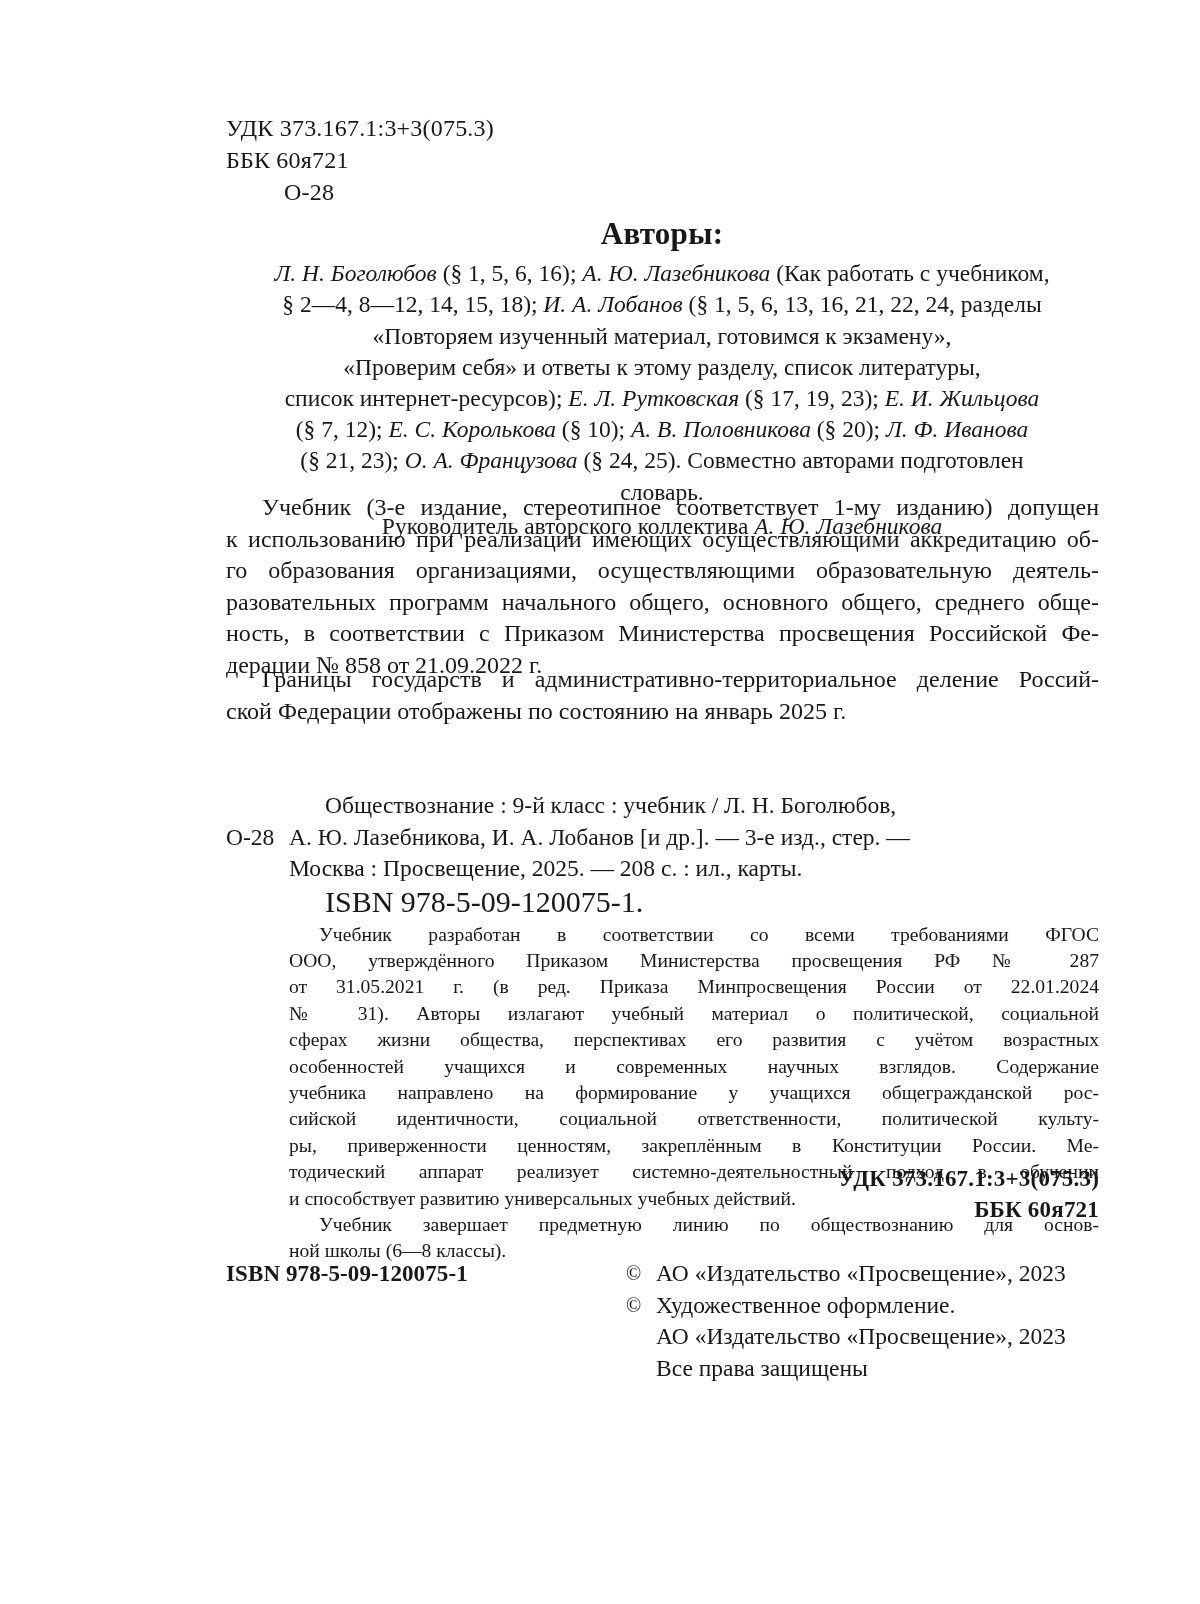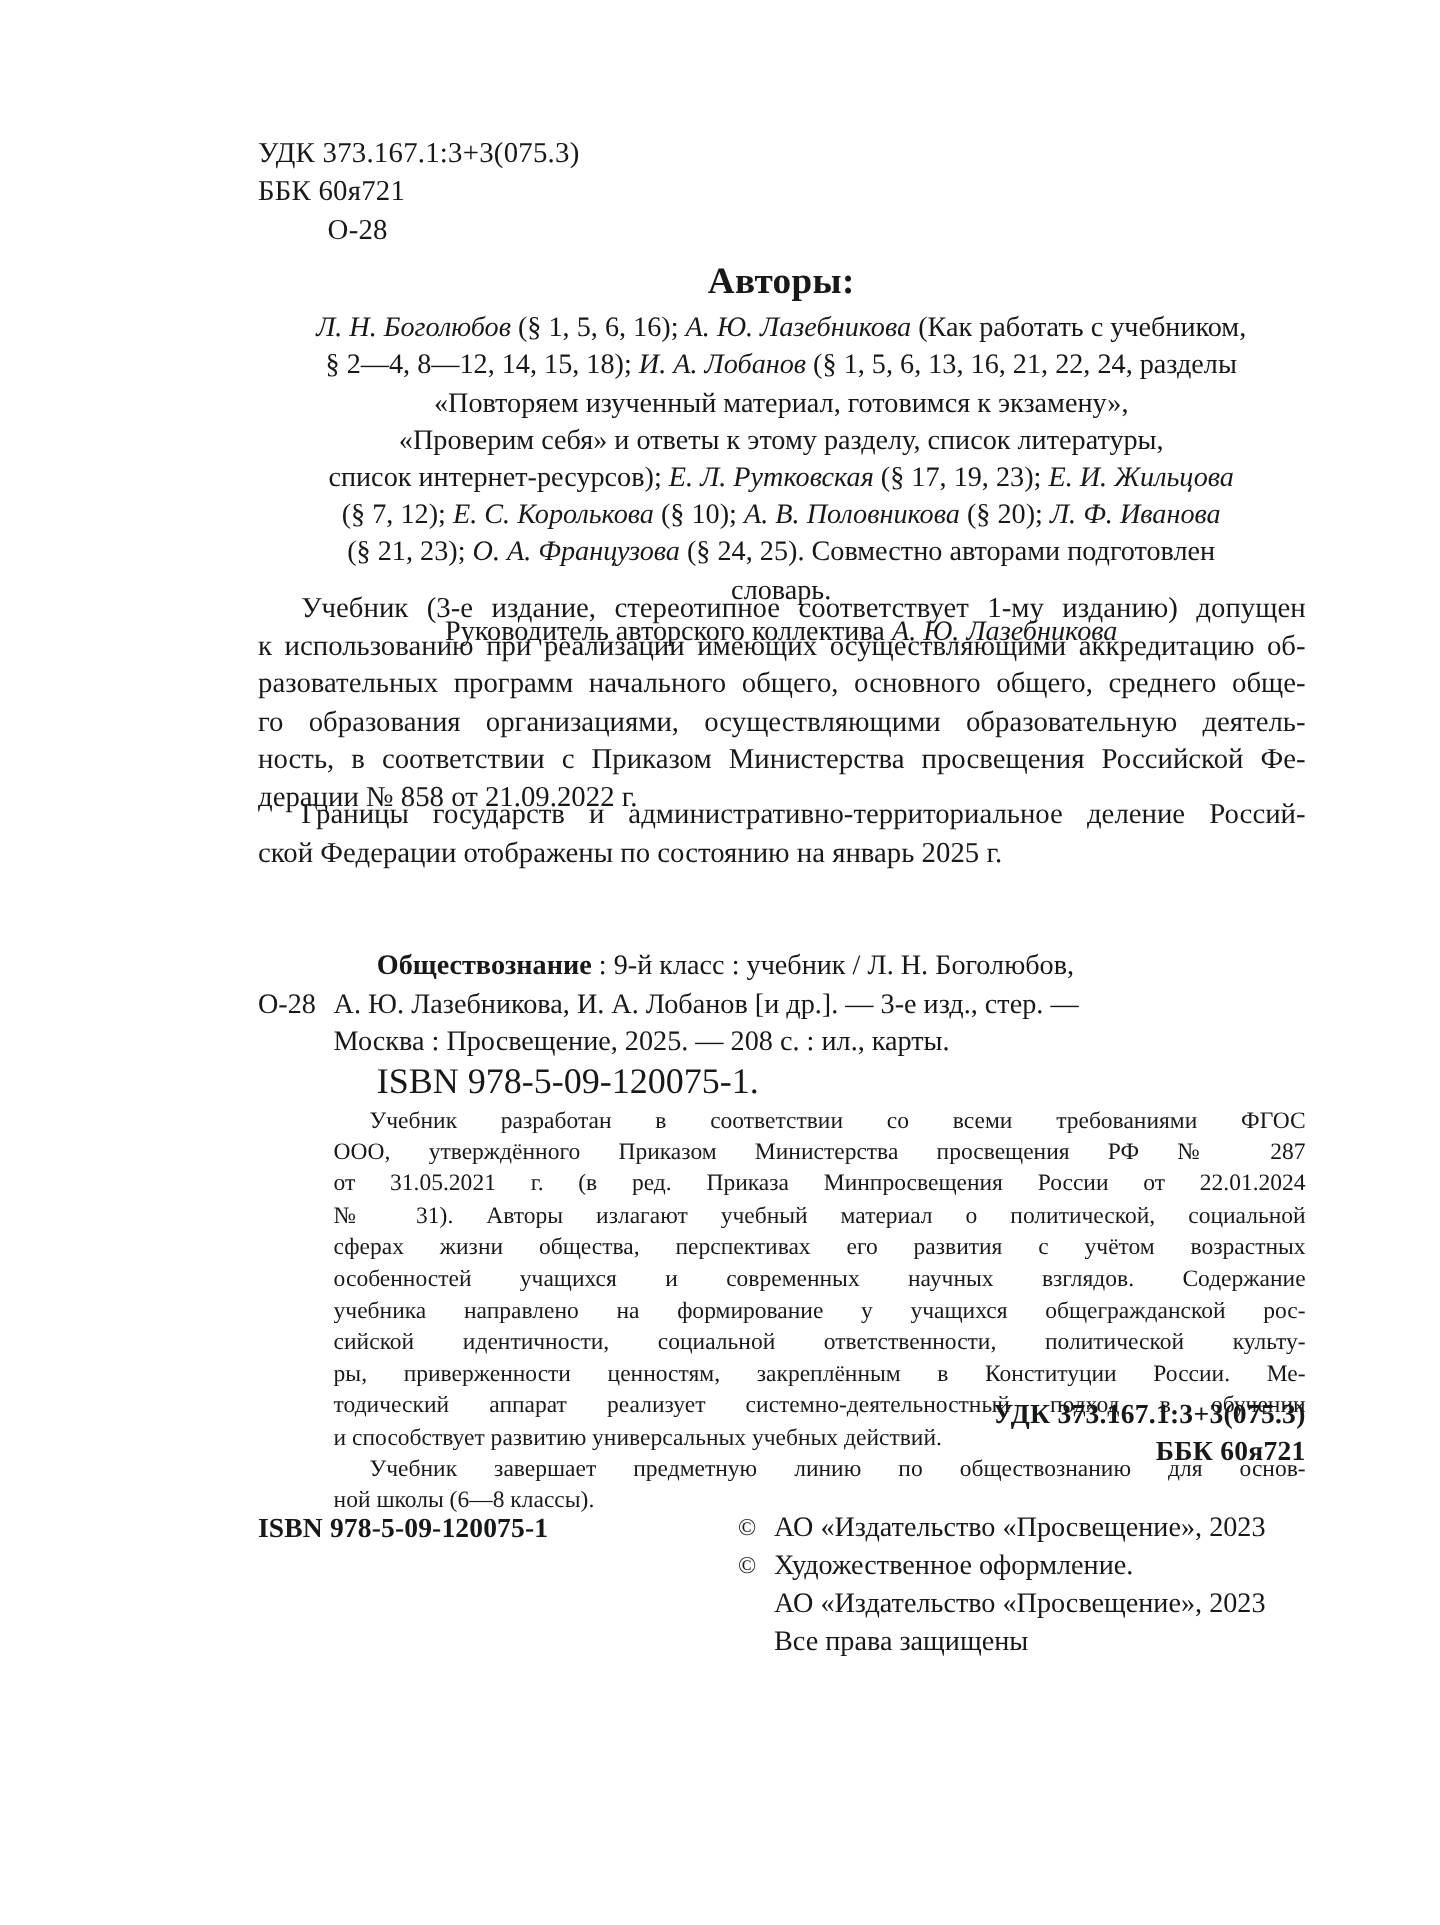--- a/index.html
+++ b/index.html
@@ -16,20 +16,21 @@
     color: #16181a;
     -webkit-font-smoothing: antialiased;
   }
 
   .page {
     position: absolute;
     inset: 0;
     width: 1092px;
     height: 1604px;
     overflow: hidden;
+    margin-left: 11px;
   }
 
   
   .codes {
     position: absolute;
     left: 215px;
     top: 112px;
     font-size: 24px;
     line-height: 32px;
     letter-spacing: 0.2px;
@@ -105,21 +106,21 @@
     position: absolute;
     left: 0px;
     top: 32px;
     font-size: 23.5px;
     white-space: nowrap;
   }
   .cip-head-text {
     margin-left: 63px;
   }
   .cip-head-text .ln { display: block; white-space: nowrap; }
-  .cip-head-text b { font-weight: bold; }
+  .cip-head-text b { font-weight: normal; }
 
   .cip-isbn {
     margin-left: 63px;
     font-size: 30px;
     line-height: 31.6px;
     text-indent: 36px;
     white-space: nowrap;
   }
 
   .cip-annot {
@@ -216,22 +217,22 @@
         <span class="ln"><span>(§ 21, 23); </span><i>О. А. Французова</i><span> (§ 24, 25). Совместно авторами подготовлен</span></span>
         <span class="ln"><span>словарь.</span></span>
       </div>
     <div class="authors-lead" id="authors-lead"><span>Руководитель авторского коллектива </span><i>А. Ю. Лазебникова</i></div>
   </div>
 
   <div class="para-block approval">
     <div class="para" id="approval-paragraph">
         <span class="ln j" style="text-indent: 36px;">Учебник (3-е издание, стереотипное соответствует 1-му изданию) допущен</span>
         <span class="ln j">к использованию при реализации имеющих осуществляющими аккредитацию об-</span>
+        <span class="ln j">го образования организациями, осуществляющими образовательную деятель-</span>
         <span class="ln j">разовательных программ начального общего, основного общего, среднего обще-</span>
-        <span class="ln j">го образования организациями, осуществляющими образовательную деятель-</span>
         <span class="ln j">ность, в соответствии с Приказом Министерства просвещения Российской Фе-</span>
         <span class="ln">дерации № 858 от 21.09.2022 г.</span>
       </div>
   </div>
 
   <div class="para-block borders">
     <div class="para" id="borders-paragraph">
         <span class="ln j" style="text-indent: 36px;">Границы государств и административно-территориальное деление Россий-</span>
         <span class="ln">ской Федерации отображены по состоянию на январь 2025 г.</span>
       </div>

